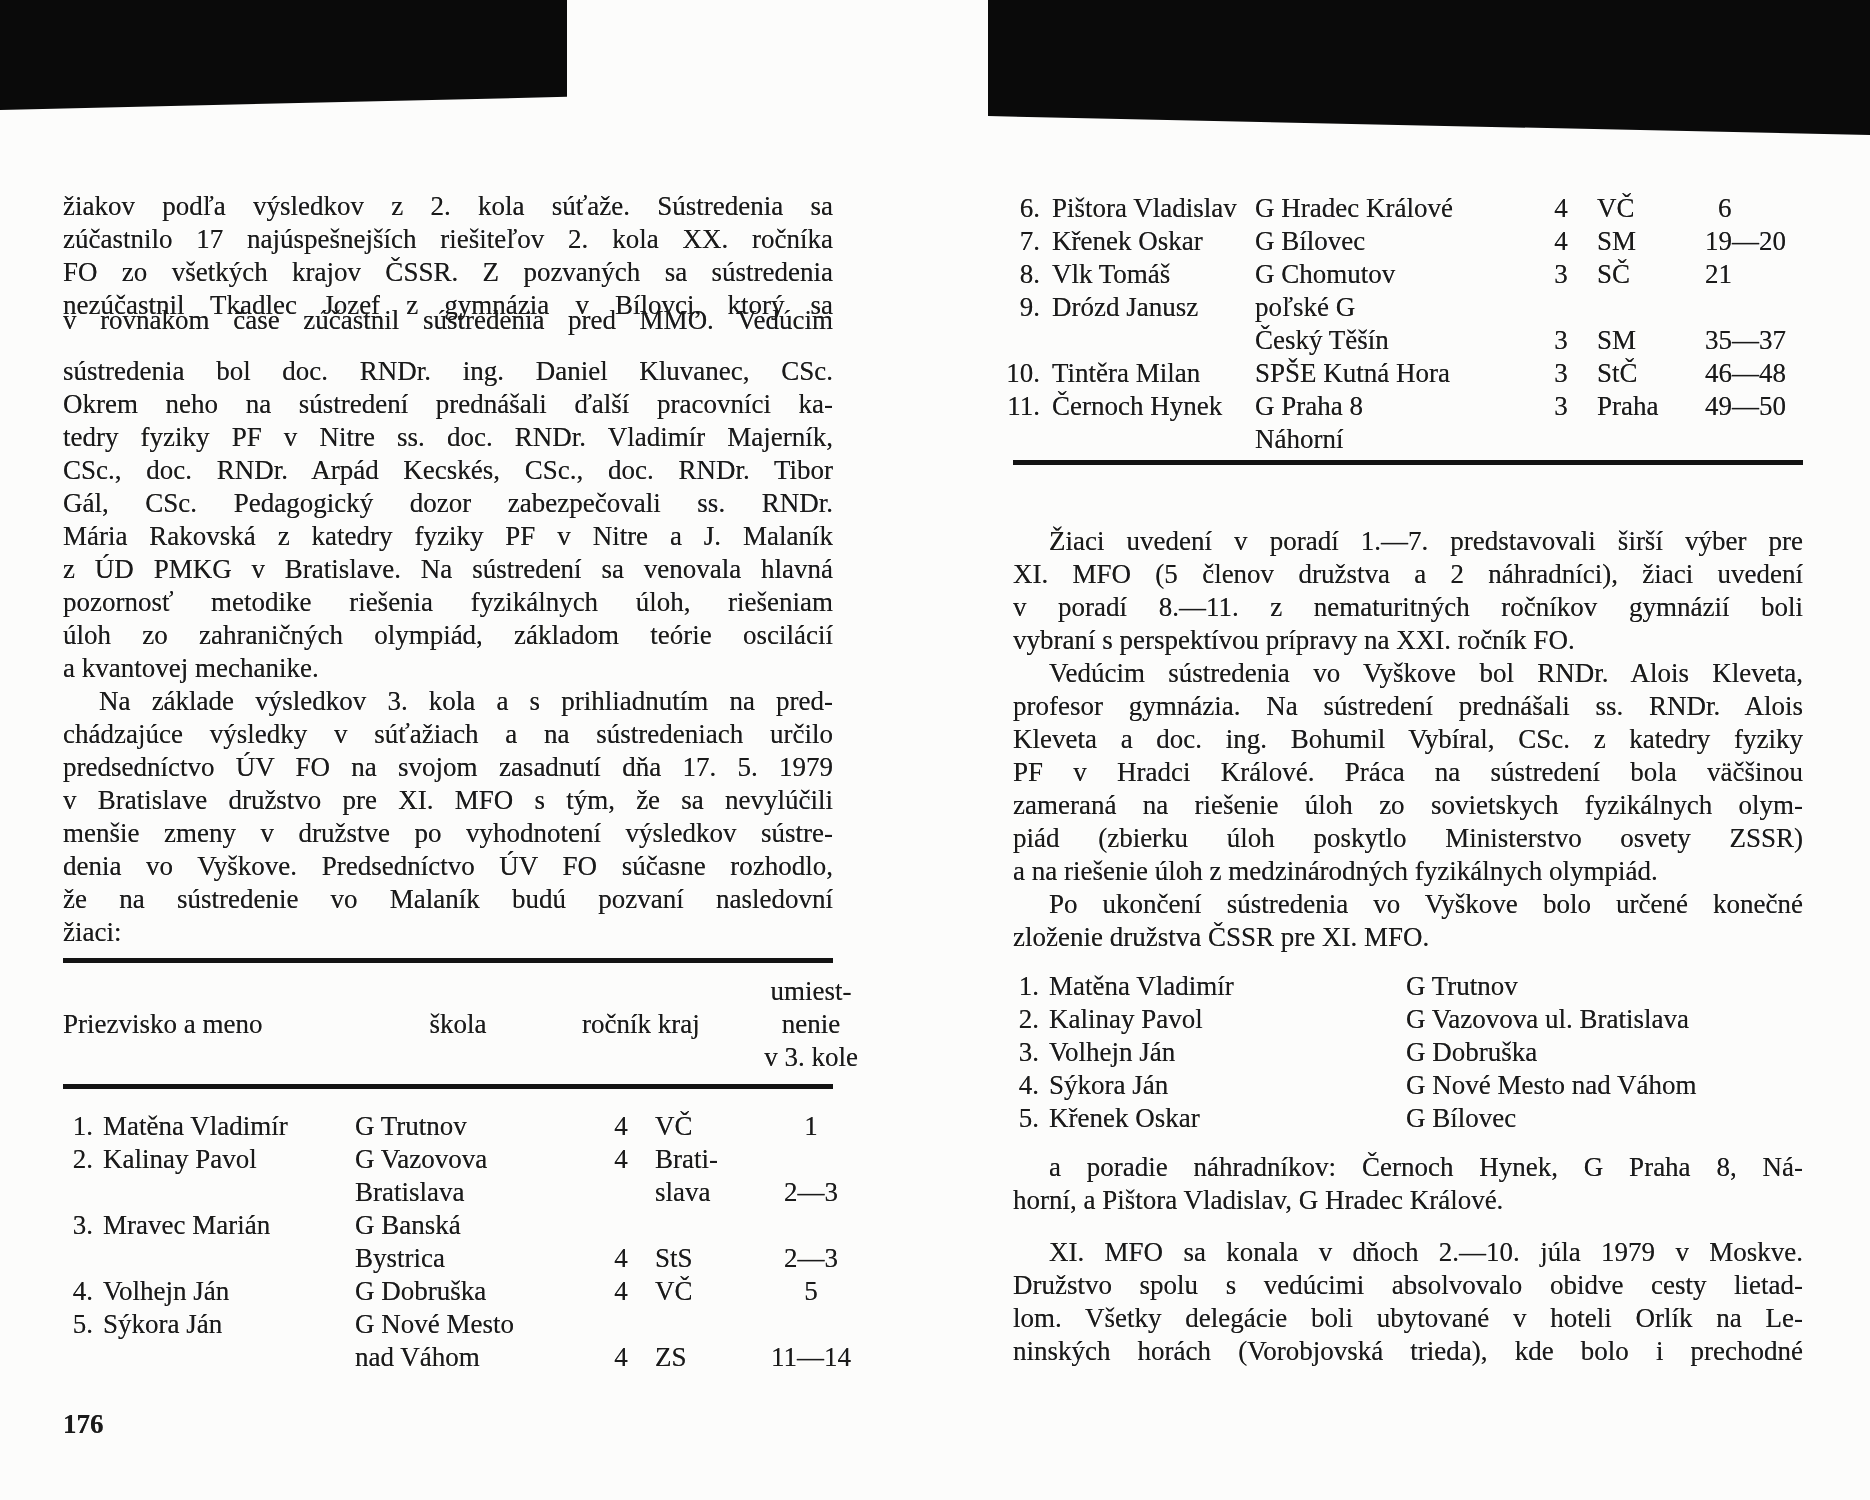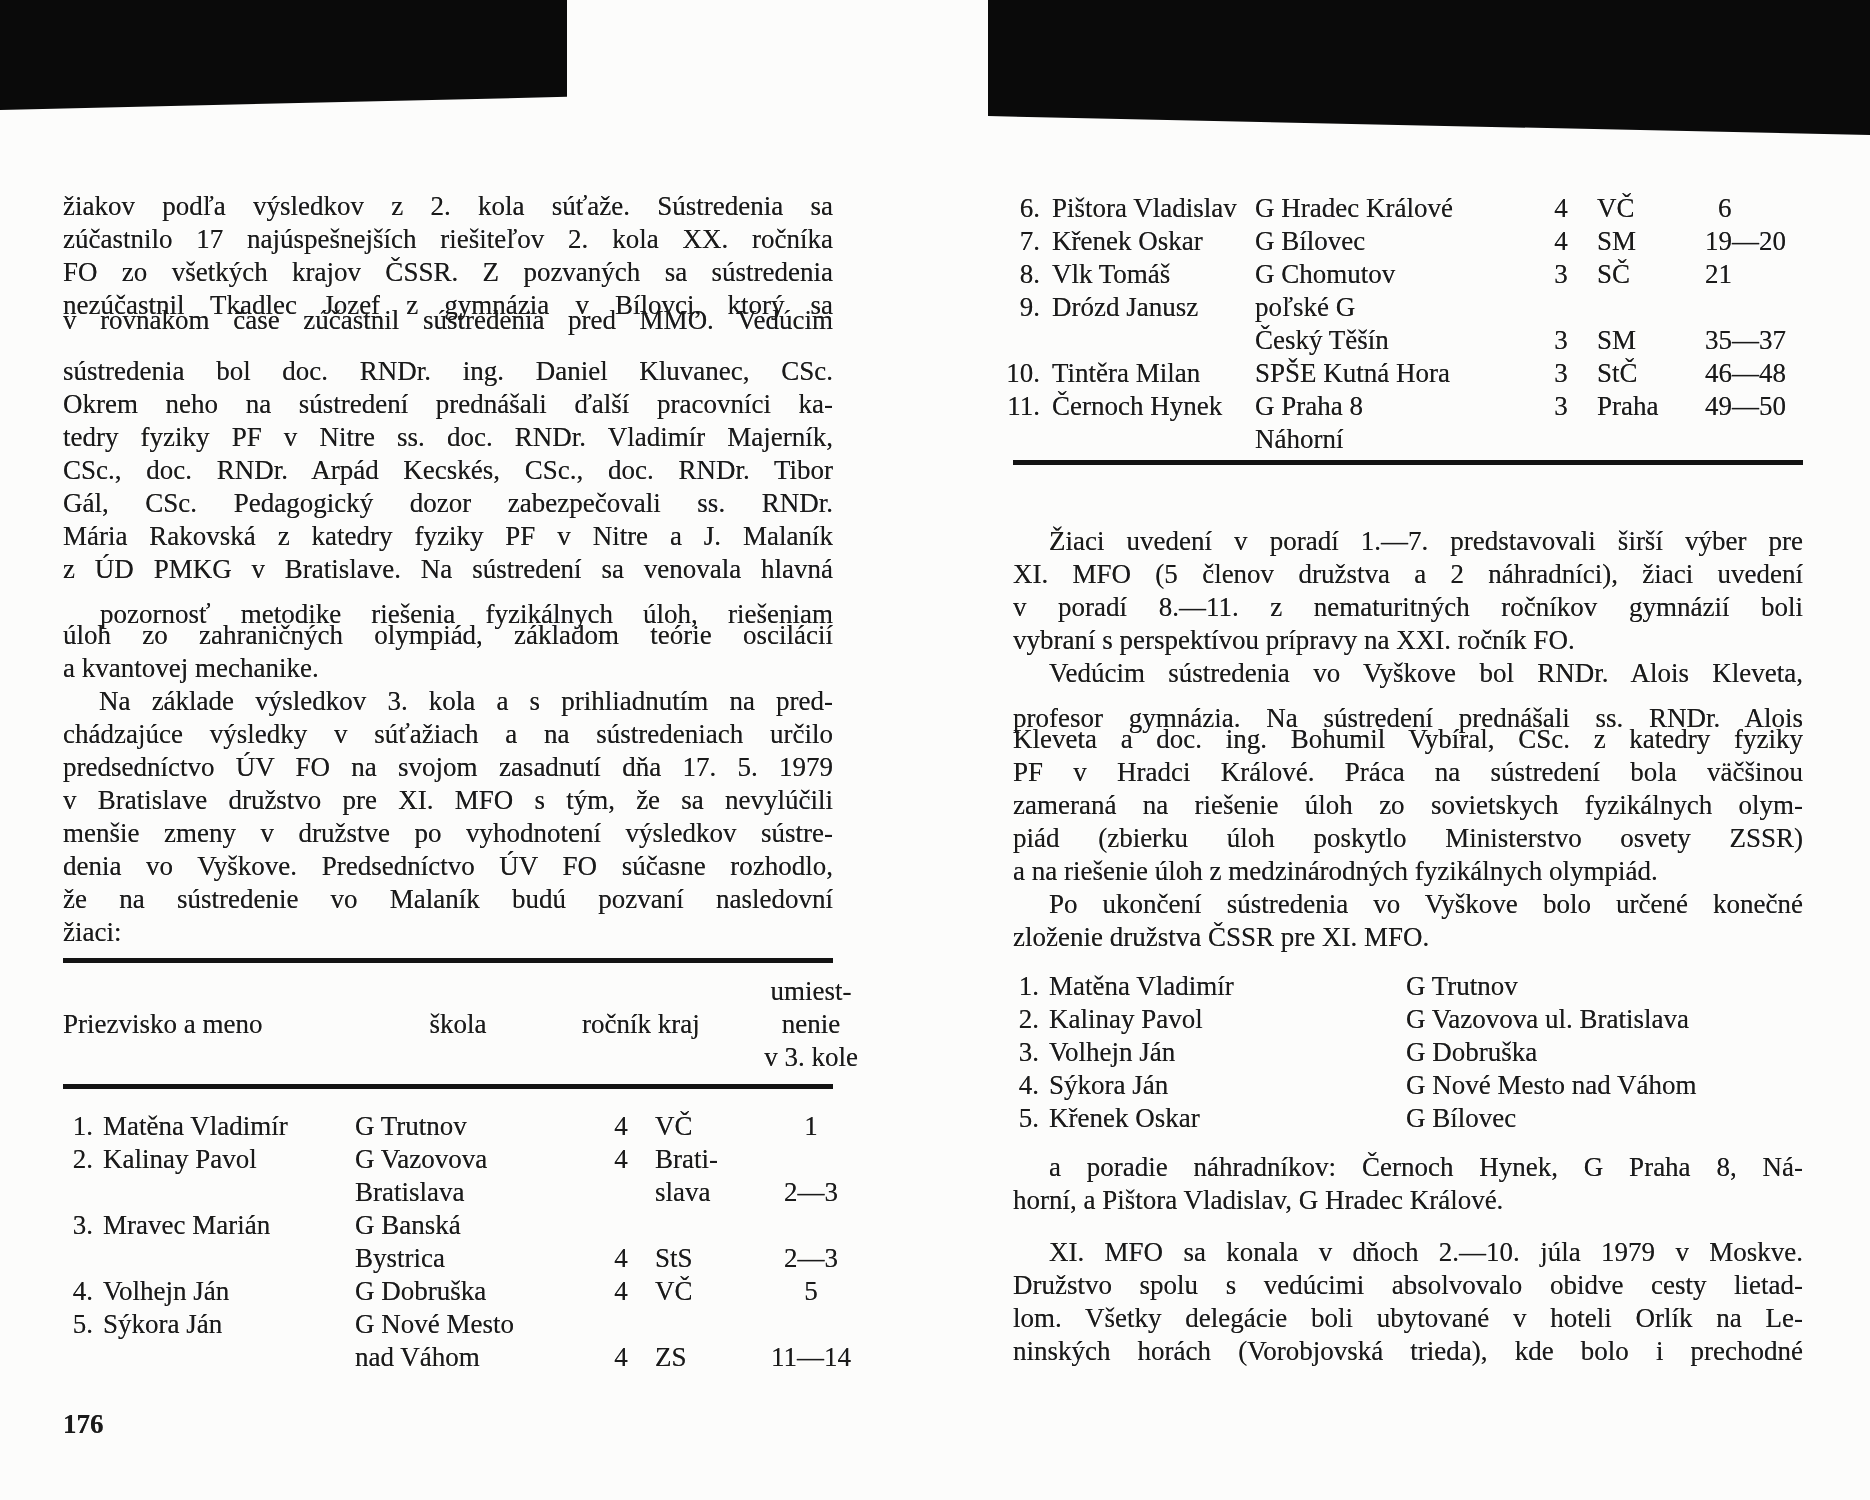--- a/index.html
+++ b/index.html
@@ -71,21 +71,21 @@
       <div class="ln jl" style="top: 256px;">FO zo všetkých krajov ČSSR. Z pozvaných sa sústredenia</div>
       <div class="ln jl" style="top: 289px;">nezúčastnil Tkadlec Jozef z gymnázia v Bílovci, ktorý sa</div>
       <div class="ln jl" style="top: 304px;">v rovnakom čase zúčastnil sústredenia pred MMO. Vedúcim</div>
       <div class="ln jl" style="top: 355px;">sústredenia bol doc. RNDr. ing. Daniel Kluvanec, CSc.</div>
       <div class="ln jl" style="top: 388px;">Okrem neho na sústredení prednášali ďalší pracovníci ka-</div>
       <div class="ln jl" style="top: 421px;">tedry fyziky PF v Nitre ss. doc. RNDr. Vladimír Majerník,</div>
       <div class="ln jl" style="top: 454px;">CSc., doc. RNDr. Arpád Kecskés, CSc., doc. RNDr. Tibor</div>
       <div class="ln jl" style="top: 487px;">Gál, CSc. Pedagogický dozor zabezpečovali ss. RNDr.</div>
       <div class="ln jl" style="top: 520px;">Mária Rakovská z katedry fyziky PF v Nitre a J. Malaník</div>
       <div class="ln jl" style="top: 553px;">z ÚD PMKG v Bratislave. Na sústredení sa venovala hlavná</div>
-      <div class="ln jl" style="top: 598px; margin-left: 37px;">pozornosť metodike riešenia fyzikálnych úloh, riešeniam</div>
+      <div class="ln jl" style="top: 586px;">pozornosť metodike riešenia fyzikálnych úloh, riešeniam</div>
       <div class="ln jl" style="top: 619px;">úloh zo zahraničných olympiád, základom teórie oscilácií</div>
       <div class="ln" style="top: 652px;">a kvantovej mechanike.</div>
     </div>
 
   <div class="col col-l">
       <div class="ln jl" style="top: 685px; text-indent: 36px;">Na základe výsledkov 3. kola a s prihliadnutím na pred-</div>
       <div class="ln jl" style="top: 718px;">chádzajúce výsledky v súťažiach a na sústredeniach určilo</div>
       <div class="ln jl" style="top: 751px;">predsedníctvo ÚV FO na svojom zasadnutí dňa 17. 5. 1979</div>
       <div class="ln jl" style="top: 784px;">v Bratislave družstvo pre XI. MFO s tým, že sa nevylúčili</div>
       <div class="ln jl" style="top: 817px;">menšie zmeny v družstve po vyhodnotení výsledkov sústre-</div>
@@ -230,21 +230,21 @@
 
   <div class="col col-r">
       <div class="ln jl" style="top: 525px; text-indent: 36px;">Žiaci uvedení v poradí 1.—7. predstavovali širší výber pre</div>
       <div class="ln jl" style="top: 558px;">XI. MFO (5 členov družstva a 2 náhradníci), žiaci uvedení</div>
       <div class="ln jl" style="top: 591px;">v poradí 8.—11. z nematuritných ročníkov gymnázií boli</div>
       <div class="ln" style="top: 624px;">vybraní s perspektívou prípravy na XXI. ročník FO.</div>
     </div>
 
   <div class="col col-r">
       <div class="ln jl" style="top: 657px; text-indent: 36px;">Vedúcim sústredenia vo Vyškove bol RNDr. Alois Kleveta,</div>
-      <div class="ln jl" style="top: 690px; margin-top: 12px;">profesor gymnázia. Na sústredení prednášali ss. RNDr. Alois</div>
+      <div class="ln jl" style="top: 690px;">profesor gymnázia. Na sústredení prednášali ss. RNDr. Alois</div>
       <div class="ln jl" style="top: 723px;">Kleveta a doc. ing. Bohumil Vybíral, CSc. z katedry fyziky</div>
       <div class="ln jl" style="top: 756px;">PF v Hradci Králové. Práca na sústredení bola väčšinou</div>
       <div class="ln jl" style="top: 789px;">zameraná na riešenie úloh zo sovietskych fyzikálnych olym-</div>
       <div class="ln jl" style="top: 822px;">piád (zbierku úloh poskytlo Ministerstvo osvety ZSSR)</div>
       <div class="ln" style="top: 855px;">a na riešenie úloh z medzinárodných fyzikálnych olympiád.</div>
     </div>
 
   <div class="col col-r">
       <div class="ln jl" style="top: 888px; text-indent: 36px;">Po ukončení sústredenia vo Vyškove bolo určené konečné</div>
       <div class="ln" style="top: 921px; font-family: Liberation Serif, serif;">zloženie družstva ČSSR pre XI. MFO.</div>

